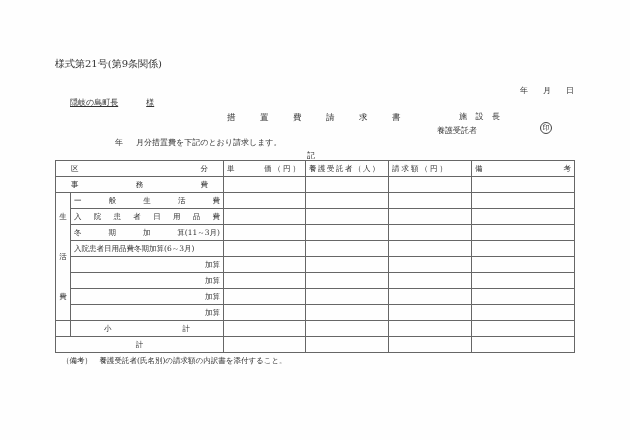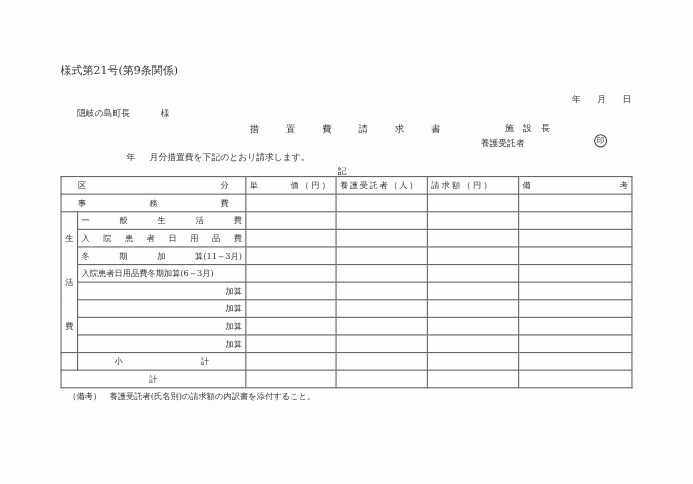--- a/index.html
+++ b/index.html
@@ -6,21 +6,21 @@
   body {
     width:630px; height:440px; background:#fefefe; position:relative; overflow:hidden;
     font-family: "DejaVu Serif", "Liberation Serif", serif; color:#333; font-size:8px;
   }
   .abs { position:absolute; white-space:nowrap; }
   .form-number { left:55px; top:57px; font-size:10px; }
   .title { left:227px; top:71px; font-size:8.5px; letter-spacing:0;margin-top:41px; }
   .title span { display:inline-block; width:33px; }
   .date { left:520px; top:85px; font-size:8px; }
   .date span { display:inline-block; width:23px; }
-  .addressee { left:70px; top:97px; font-size:8px; }
+  .addressee { left:70px; top:97px; font-size:8px;text-decoration:underline; }
   .addressee .sama { margin-left:28px; }
   .facility { left:459px; top:111px; font-size:8px; letter-spacing:3px; }
   .caretaker { left:437px; top:125px; font-size:8px;text-align:center; }
   .seal { left:540px; top:122px; width:10px; height:10px; border:1px solid #444; border-radius:50%; font-size:7px; line-height:10px; text-align:center; }
   .statement { left:115px; top:137px; font-size:8px; }
   .statement .mgap { margin-left:13px; }
   .ki { left:307px; top:150px; font-size:8px; }
 
   table.main {
     position:absolute; left:55px; top:160px; width:519px;

